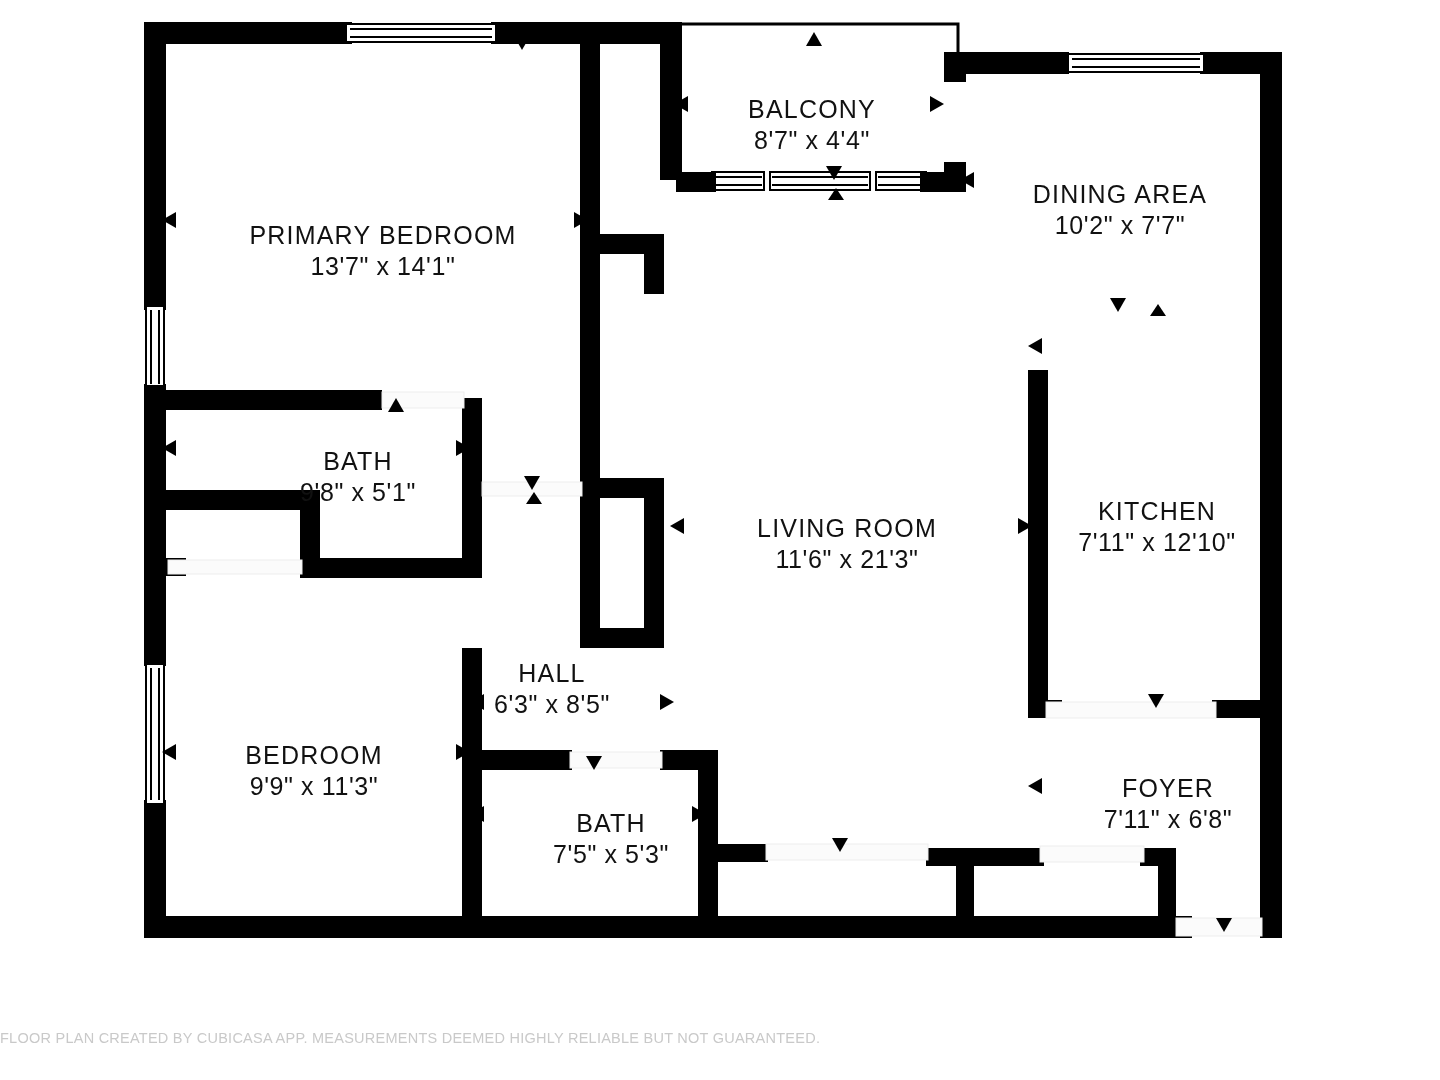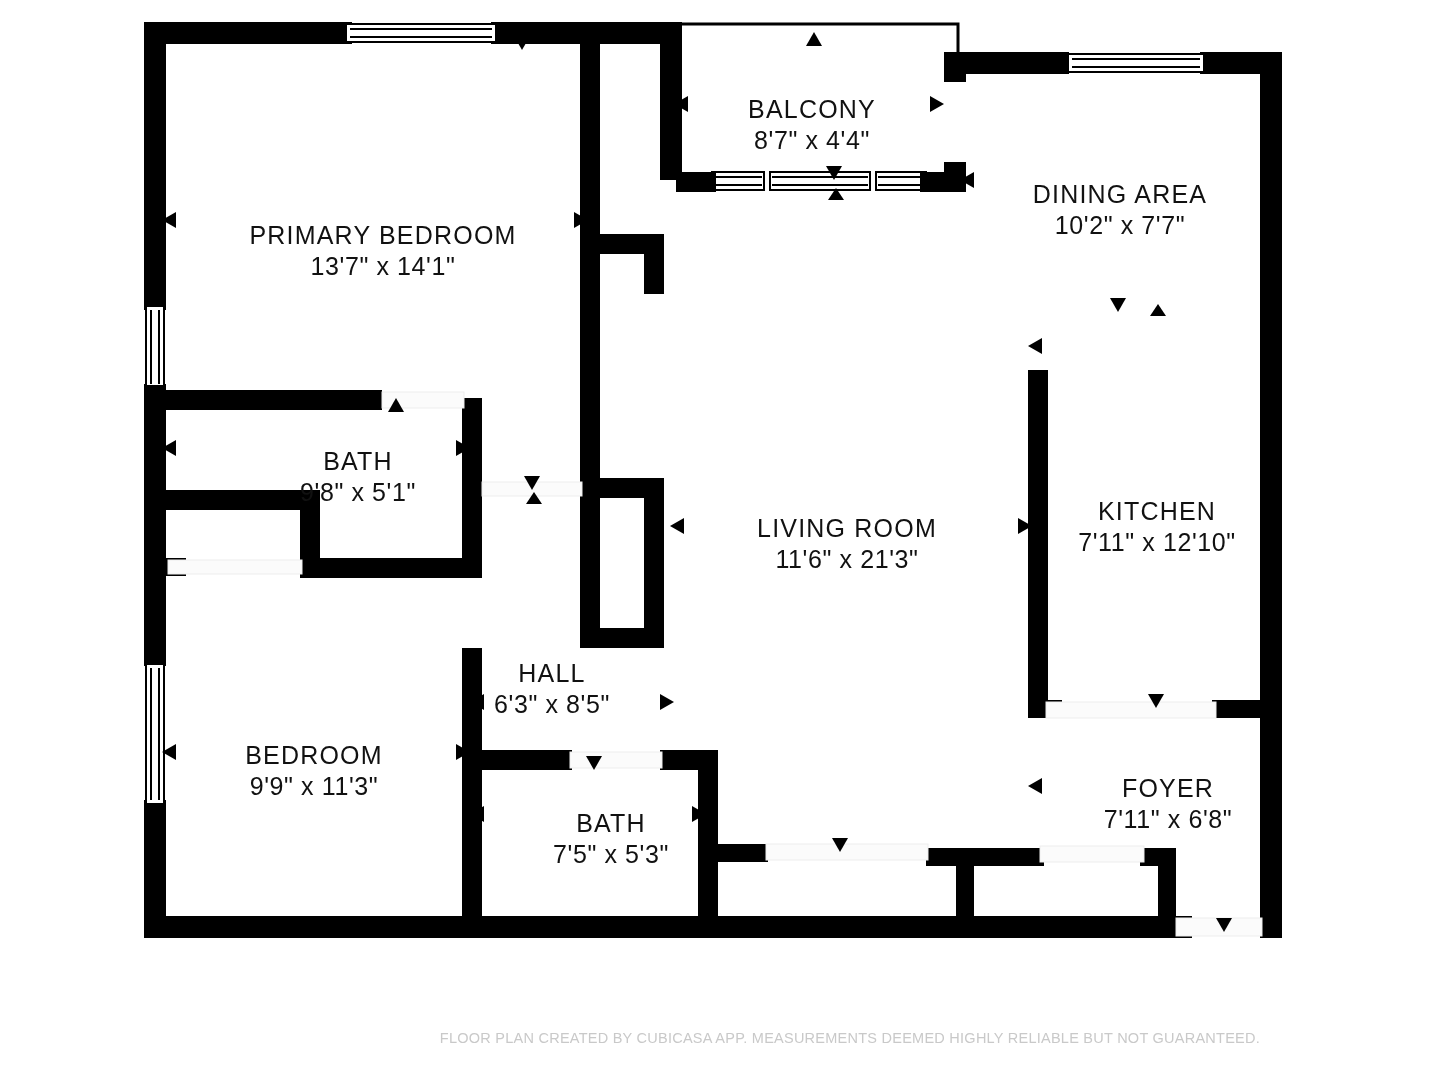--- a/index.html
+++ b/index.html
@@ -43,21 +43,21 @@
     font-size: 25px;
     letter-spacing: 0.6px;
     fill: #111111;
     text-anchor: middle;
   }
   .footer-note {
     position: absolute;
     left: 0;
     top: 1030px;
     width: 1260px;
-    text-align: right;
+    text-align: left;
     font-family: "Liberation Sans", sans-serif;
     font-size: 14.5px;
     letter-spacing: 0.25px;
     color: #c9c9c9;
     white-space: nowrap;
   }
 </style>
 </head>
 <body>
 

